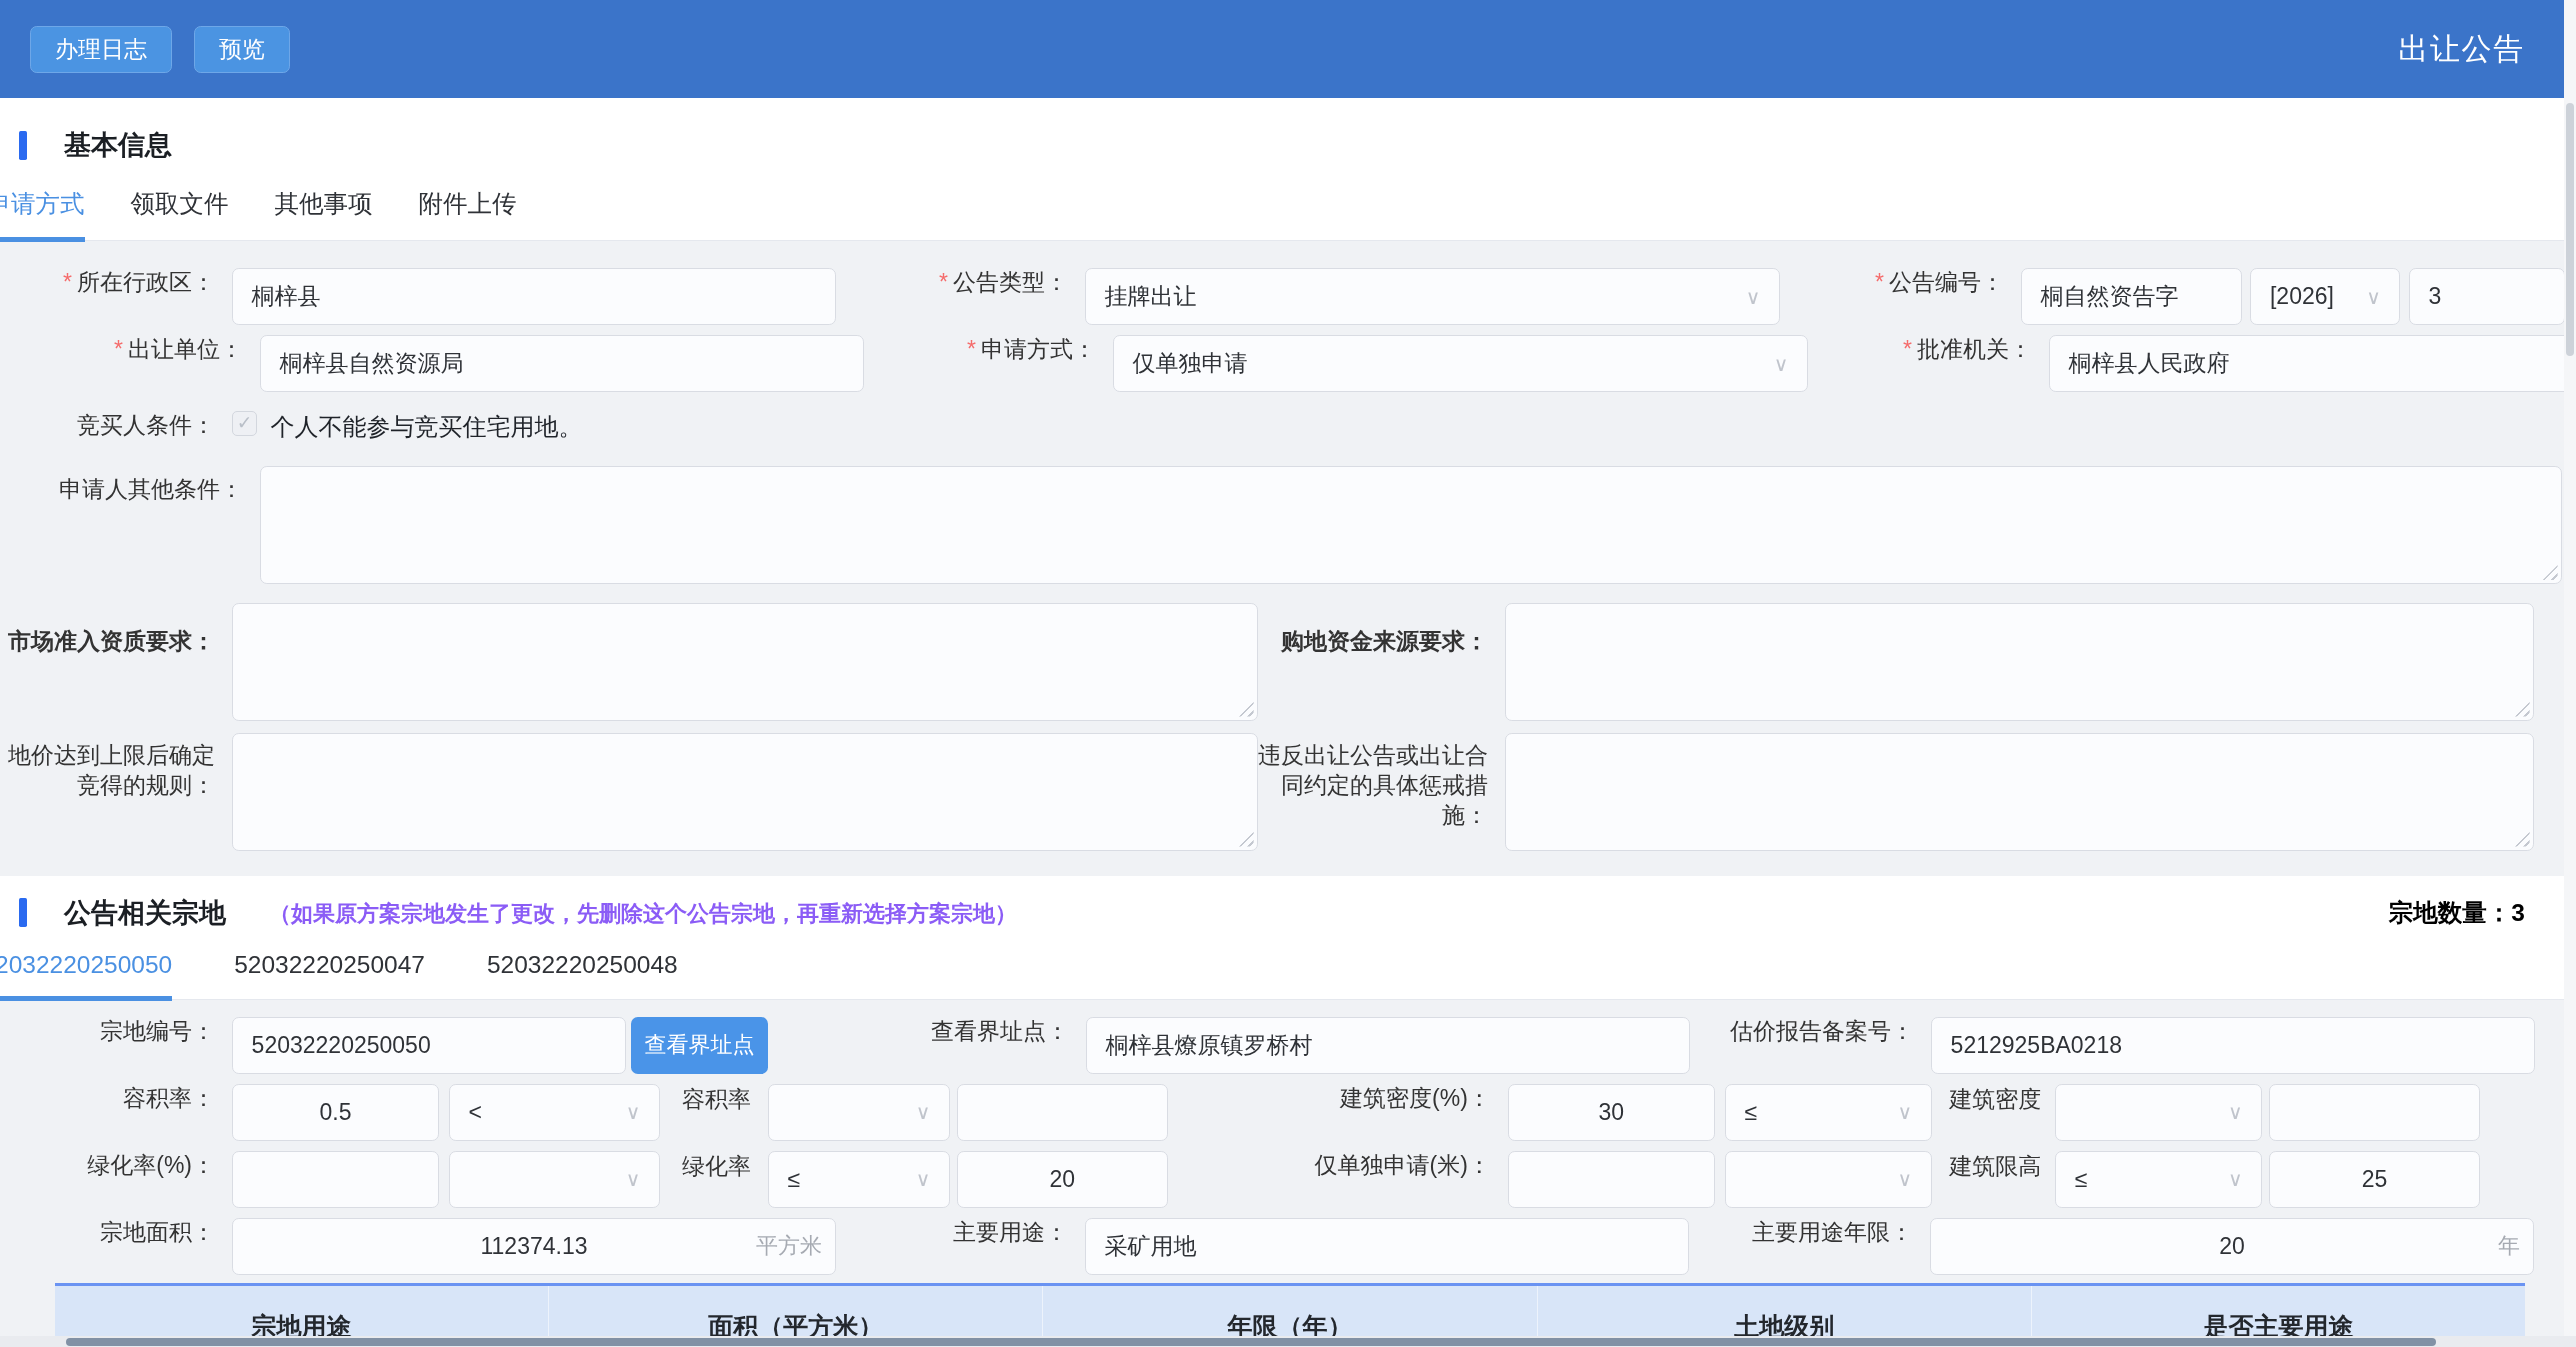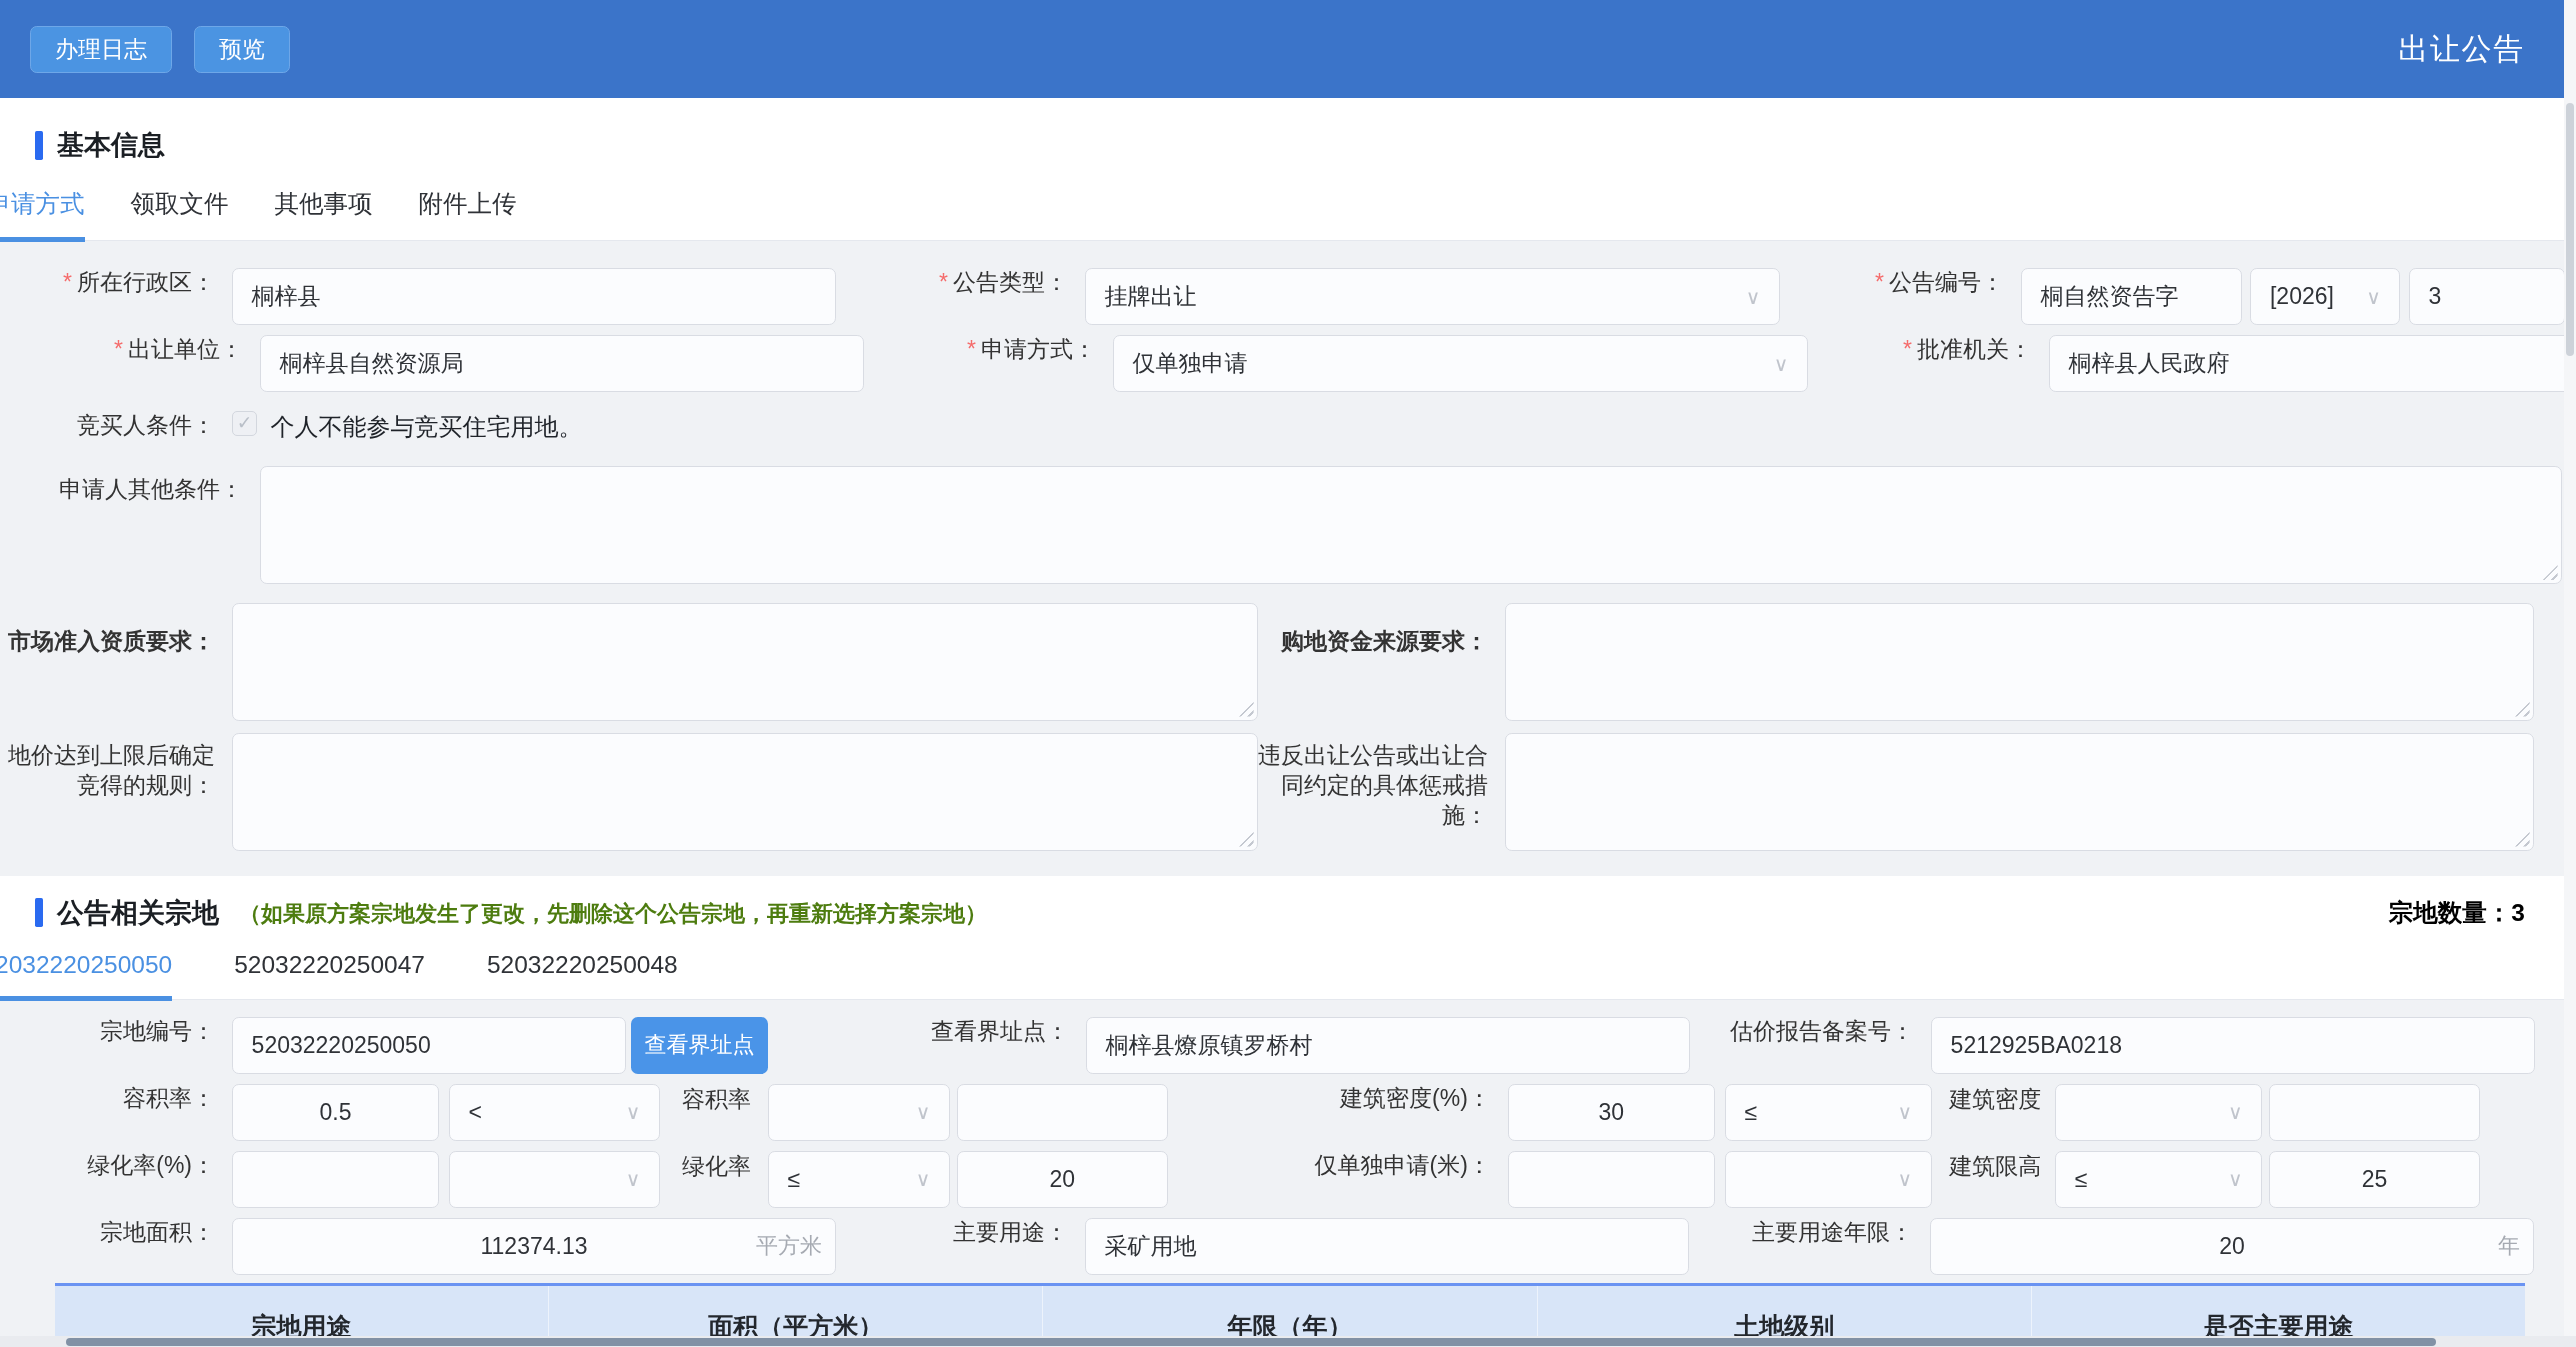--- a/index.html
+++ b/index.html
@@ -6,24 +6,24 @@
   body { font-family:"Liberation Sans","DejaVu Sans",sans-serif; background:#fff; }
   .screen { position:relative; width:2576px; height:1348px; background:#fff; overflow:hidden; }
 
   
   .topbar { position:relative; height:98px; width:2564px; background:#3b74c9; display:flex; align-items:center; padding:0 39px 0 30px; }
   .top-btn { height:47px; padding:0 24px; margin-right:22px; background:#4b94e2; border:1.7px solid #6ea7e8; border-radius:6.8px; color:#fff; font-size:23px; display:flex; align-items:center; cursor:pointer; }
   .topbar-title { margin-left:auto; color:#fff; font-size:30px; letter-spacing:1.7px; }
 
   
   .white-block { background:#fff; }
-  .sec-head { display:flex; align-items:center; padding:29px 51px 0 35px; }
+  .sec-head { display:flex; align-items:center; padding:29px 51px 0 19px;gap:23px; }
   .sec-bar { width:8.4px; height:29px; background:#2a6af0; border-radius:1.7px; margin-right:13.5px; }
   .sec-title { font-size:27px; font-weight:bold; color:#1b1f24; }
-  .sec-note { font-size:22px; font-weight:bold; color:#4d7c0f; margin-left:20px; padding-top:3.4px; }
+  .sec-note { font-size:22px; font-weight:bold; color:#8b5cf6; margin-left:20px; padding-top:3.4px; }
   .sec-count { margin-left:auto; font-size:24.5px; font-weight:bold; color:#000000; }
 
   
   .tabs { display:flex; margin-top:24px; border-bottom:1.7px solid #e5e8ee; padding-left:0; }
   .tab { font-size:24.5px; color:#2f3237; padding-bottom:17px; margin-right:46px; border-bottom:5px solid transparent; margin-bottom:-1.7px; cursor:pointer; white-space:nowrap; }
   .tab.active { color:#4a90e2; border-bottom-color:#4a90e2; }
   .tabs.basic-tabs .tab:first-child { margin-left:-13.5px; }
   .tabs.parcel-tabs { margin-top:20px; }
   .tabs.parcel-tabs .tab { margin-right:62px; }
   .tabs.parcel-tabs .tab:first-child { margin-left:-18.6px; }

